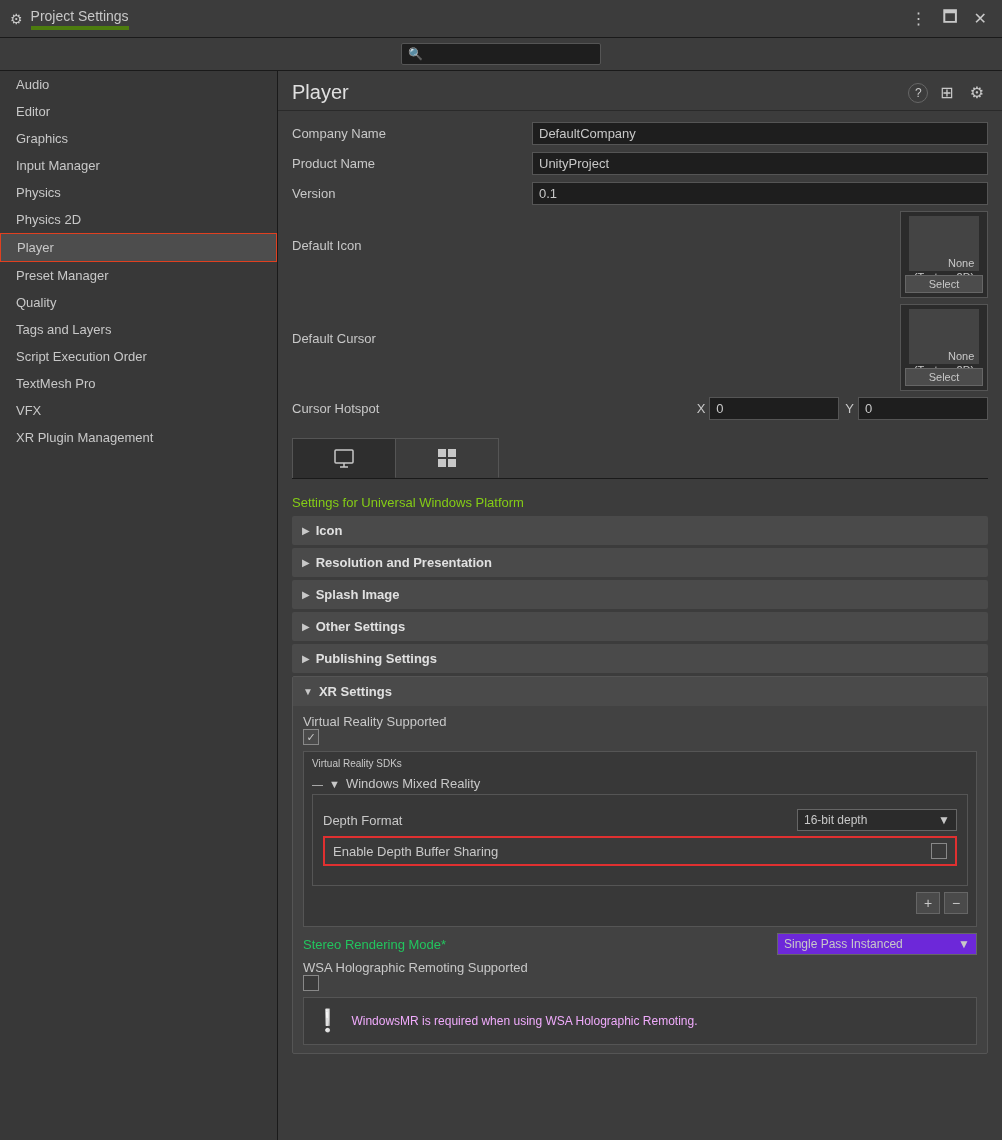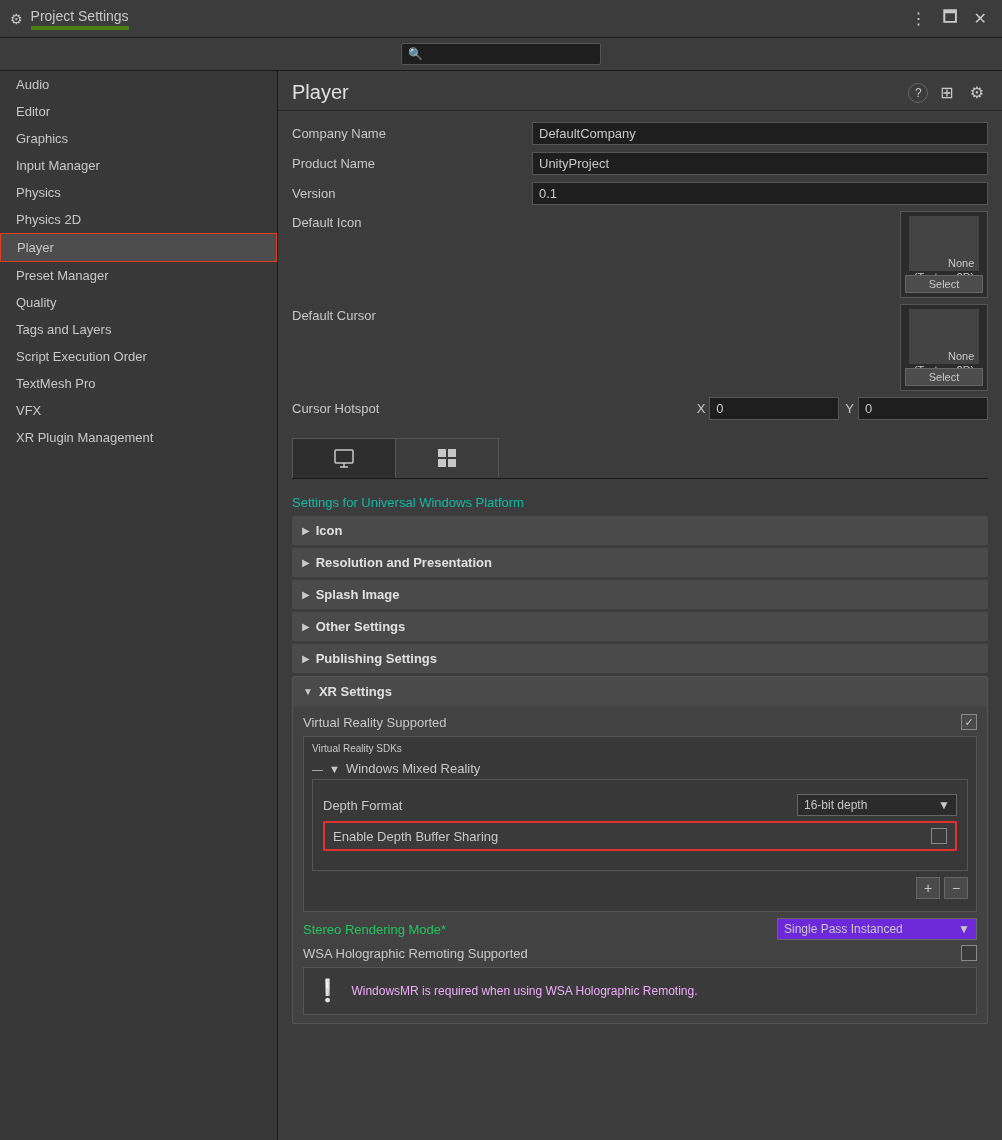--- a/index.html
+++ b/index.html
@@ -169,20 +169,21 @@
       display: flex;
       align-items: flex-start;
       margin-bottom: 6px;
     }
     .icon-row-label {
       width: 240px;
       color: #c8c8c8;
       font-size: 13px;
       flex-shrink: 0;
       padding-top: 4px;
+      margin-top: 23px;
     }
     .icon-preview-box {
       flex: 1;
       display: flex;
       justify-content: flex-end;
     }
     .texture-box {
       width: 88px;
       background: #2b2b2b;
       border: 1px solid #555;
@@ -282,21 +283,21 @@
     }
     .platform-tab:first-child {
       border-right: none;
     }
 
     
     .settings-area {
       padding: 8px 14px;
     }
     .platform-label {
-      color: #14b8a6;
+      color: #84cc16;
       font-size: 13px;
       padding: 8px 0 6px 0;
     }
 
     
     .section {
       margin-bottom: 3px;
     }
     .section-header {
       background: #4a4a4a;
@@ -330,22 +331,23 @@
       cursor: pointer;
       display: flex;
       align-items: center;
       gap: 6px;
     }
     .xr-content {
       padding: 8px 10px;
     }
     .xr-row {
       display: flex;
-      align-items: flex-end;
+      align-items: flex-start;
       margin-bottom: 6px;
+      flex-direction: column;
     }
     .xr-label {
       flex: 1;
       color: #c8c8c8;
       font-size: 13px;
     }
     .checkbox-checked {
       width: 16px;
       height: 16px;
       background: #4a4a4a;

